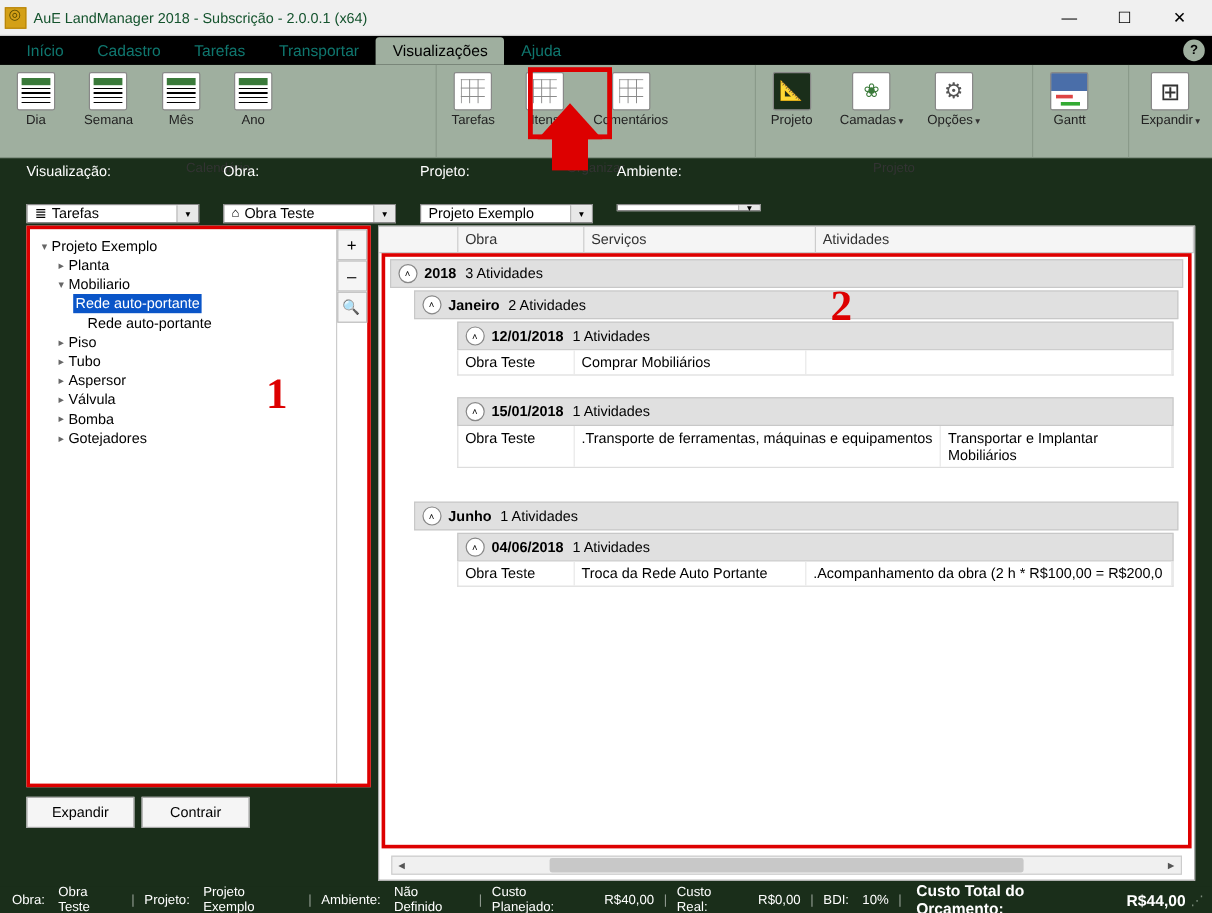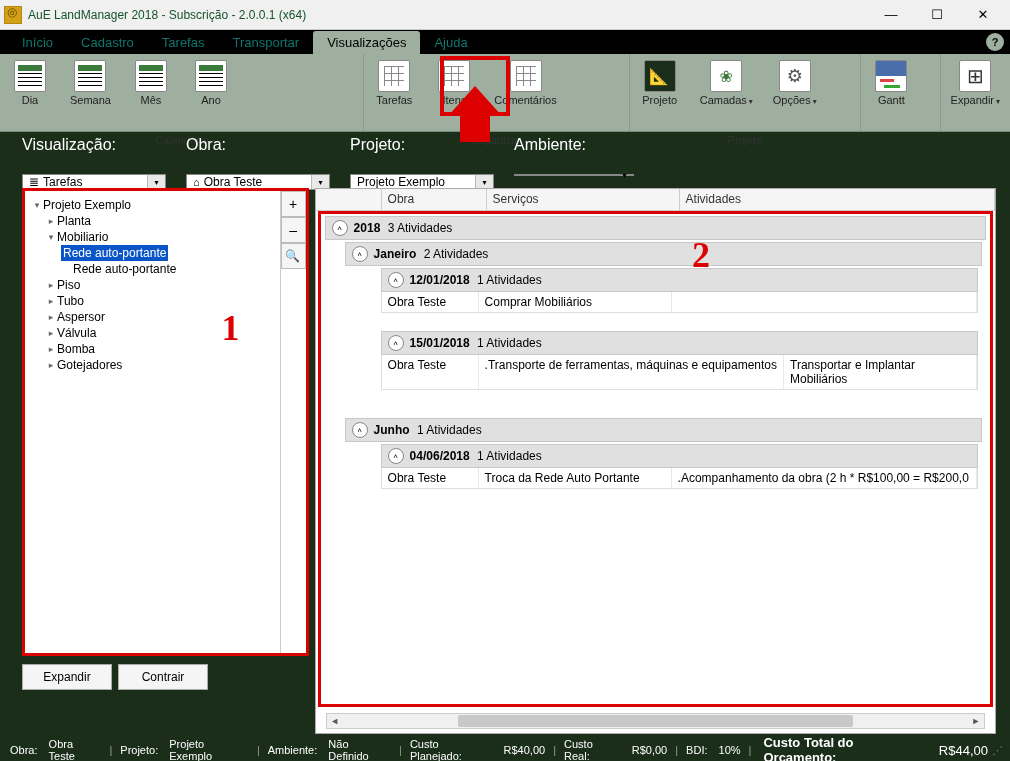--- a/index.html
+++ b/index.html
@@ -35,21 +35,21 @@
 .ricon.layers::before { content:"❀"; font-size:16px; color:#3a7a3a; }
 .ricon.gear::before { content:"⚙"; font-size:18px; color:#555; }
 .ricon.gantt { background:linear-gradient(#4a6ea9 50%,#fff 50%); }
 .ricon.gantt::before { content:""; position:absolute; top:18px; left:4px; width:14px; height:3px; background:#d44; }
 .ricon.gantt::after { content:""; position:absolute; top:24px; left:8px; width:16px; height:3px; background:#3a3; }
 .ricon.expand::before { content:"⊞"; font-size:20px; color:#333; }
 
 
 .filters { height: 48px; background: #1a2e1a; display: flex; padding: 4px 22px; gap: 20px; }
 .fblock { display: flex; flex-direction: column; }
-.fblock label { color: #fff; font-size: 16px; margin-bottom: 20px; }
+.fblock label { color: #fff; font-size: 12px; margin-bottom: 20px; }
 .fsel { height: 23px; background: #fff; border: 1px solid #888; display: flex; align-items: center; padding: 0 6px; position: relative; }
 .fsel .dd { position: absolute; right: 0; top: 0; bottom: 0; width: 18px; background: #e8e8e8; border-left: 1px solid #bbb; display: flex; align-items: center; justify-content: center; font-size: 8px; }
 .fsel .home { margin-right: 4px; font-size: 11px; }
 
 
 .main { display: flex; padding: 8px 14px 0 22px; gap: 6px; height: 554px; }
 
 
 .left { width: 292px; display: flex; flex-direction: column; }
 .treebox { border: 3px solid #d00; height: 468px; background: #fff; position: relative; display:flex; }
@@ -96,21 +96,21 @@
 .redarrow { position:absolute; top:56px; left:440px; width:70px; height:90px; z-index:50; pointer-events:none; }
 .redarrow .box { position:absolute; top:0; left:0; right:0; height:60px; border:4px solid #d00; }
 .redarrow .stem { position:absolute; top:56px; left:20px; width:30px; height:30px; background:#d00; }
 .redarrow .head { position:absolute; top:30px; left:8px; width:0; height:0; border-left:27px solid transparent; border-right:27px solid transparent; border-bottom:30px solid #d00; }
 
 
 .status { position:absolute; bottom:0; left:0; right:0; height:22px; background:#1a2e1a; color:#fff; display:flex; align-items:center; padding:0 10px; font-size:11px; gap:4px; }
 .status .sep { margin:0 4px; opacity:.5; }
 .status .lbl { }
 .status .totlbl { font-weight:bold; font-size:13px; margin-left:4px; }
-.status .totval { font-weight:normal; font-size:13px; }
+.status .totval { font-weight:bold; font-size:13px; }
 .status .grip { margin-left:auto; color:#7a8a7a; letter-spacing:-3px; }
 </style>
 </head>
 <body>
 
 <div class="titlebar">
   <div class="app-icon"></div>
   <div class="title">AuE LandManager 2018  - Subscrição - 2.0.0.1 (x64)</div>
   <div class="wbtn">—</div>
   <div class="wbtn">☐</div>

